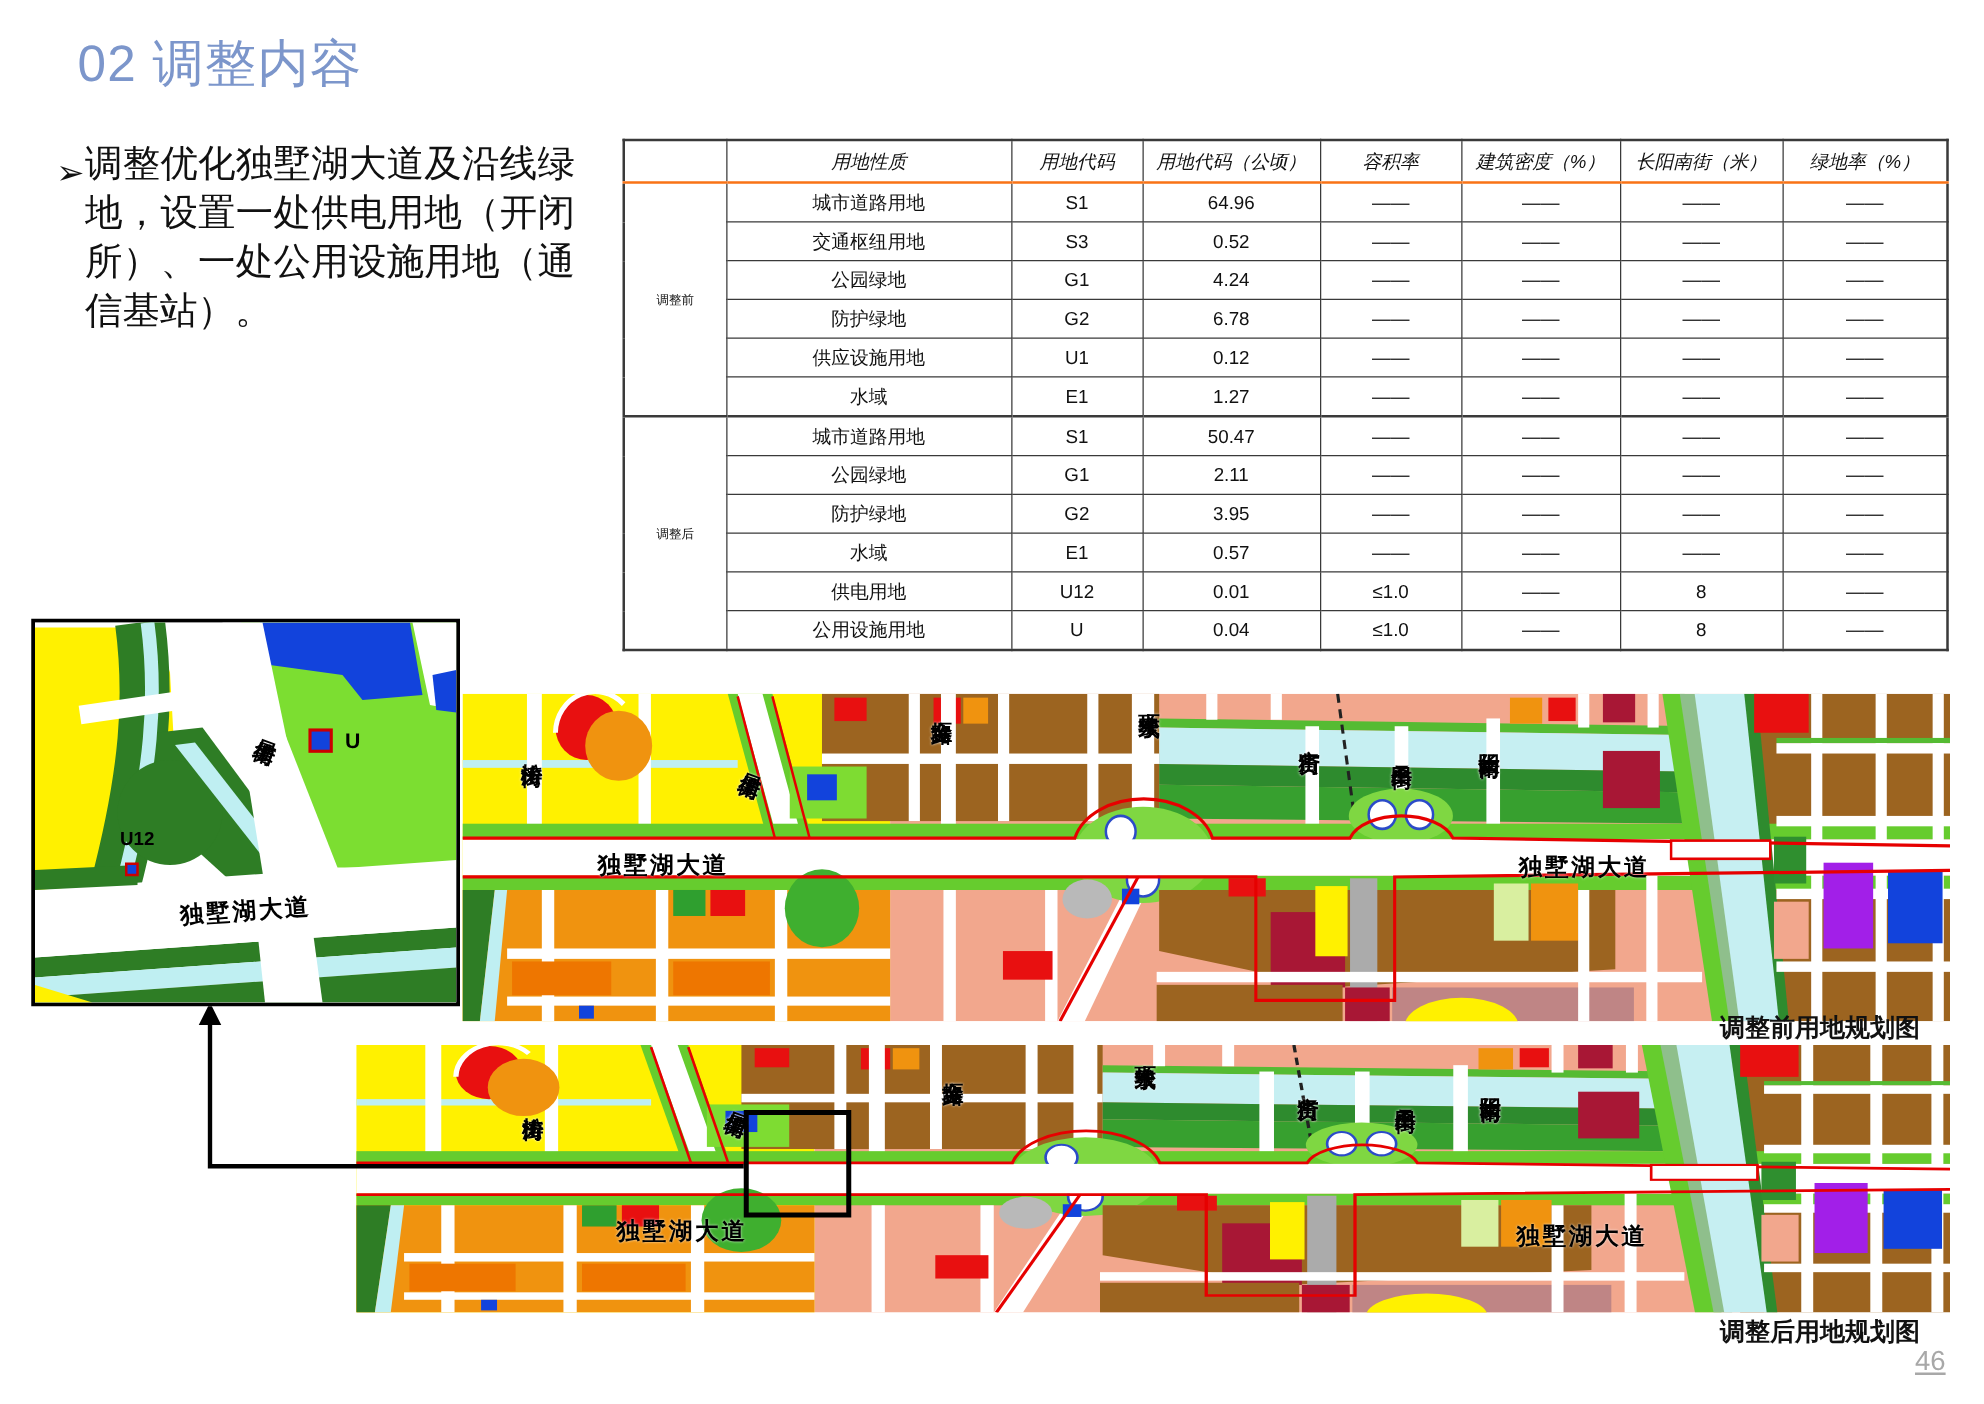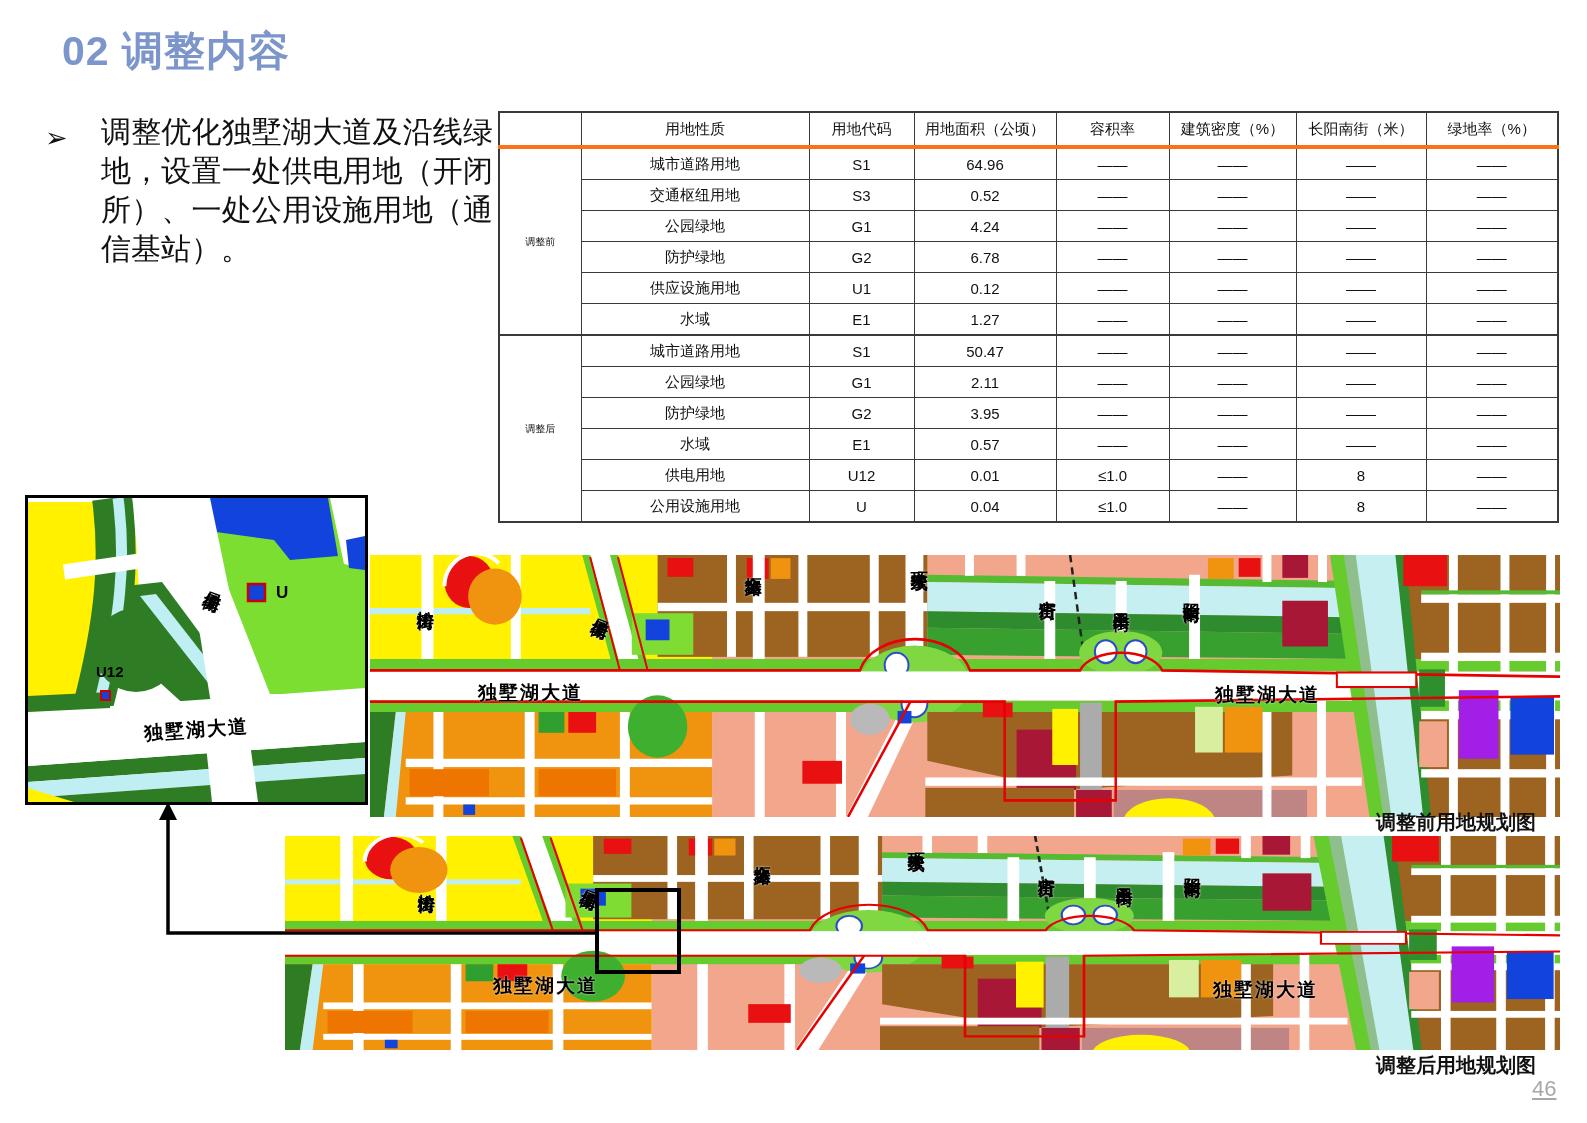--- a/index.html
+++ b/index.html
@@ -1,31 +1,31 @@
 <!DOCTYPE html>
 <html><head>
 <meta charset="utf-8">
 <style>
   html,body{margin:0;padding:0;}
   body{width:1587px;height:1123px;position:relative;overflow:hidden;background:#ffffff;
        font-family:"Liberation Sans",sans-serif;}
   .abs{position:absolute;}
 
   
-  #page-title{left:62px;top:24px;font-size:41px;font-weight:700;color:#7c96cb;letter-spacing:1px;}
+  #page-title{left:62px;top:24px;font-size:41px;font-weight:400;color:#7c96cb;letter-spacing:1px;}
   #bullet-marker{left:45px;top:122px;font-size:27px;color:#111;}
-  #bullet-text{left:101px;top:112px;width:392px;font-size:30px;line-height:39px;color:#111;
+  #bullet-text{left:68px;top:112px;width:392px;font-size:30px;line-height:39px;color:#111;
                text-align:justify;}
 
   
   #land-table{left:498px;top:111px;width:1059px;border-collapse:collapse;table-layout:fixed;
               font-size:15px;color:#111;text-align:center;border:2px solid #3a3a3a;}
   #land-table th,#land-table td{border:1px solid #3a3a3a;padding:0;height:30px;font-weight:400;
               overflow:hidden;white-space:nowrap;}
-  #land-table thead th{height:32px;border-bottom:4px solid #f97316;}
+  #land-table thead th{height:32px;border-bottom:2px solid #f97316;font-style:italic;}
   #land-table tr.group-start td{border-top:2px solid #3a3a3a;}
   #land-table td.group-label{font-size:10px;}
 
   
   .map-wrap{position:absolute;}
   .map-svg{position:absolute;left:0;top:0;width:100%;height:100%;}
   .street-label{position:absolute;font-weight:700;font-size:17px;color:#000;white-space:nowrap;
                 text-shadow:0 0 2px rgba(255,255,255,.85);line-height:1.05;}
   .v{writing-mode:vertical-rl;text-orientation:upright;letter-spacing:1px;}
   .tilt{transform:rotate(20deg);}
@@ -186,21 +186,21 @@
     <col style="width:113px">
       <col style="width:127px">
       <col style="width:130px">
       <col style="width:132px">
   </colgroup>
   <thead>
       <tr>
         <th></th>
         <th>用地性质</th>
         <th>用地代码</th>
-        <th>用地面积（公顷）</th>
+        <th>用地代码（公顷）</th>
         <th>容积率</th>
         <th>建筑密度（%）</th>
         <th>长阳南街（米）</th>
         <th>绿地率（%）</th>
       </tr>
     </thead>
   <tbody>
       <tr class="group-start">
         <td rowspan="6" class="group-label">调整前</td>
         <td>城市道路用地</td>

